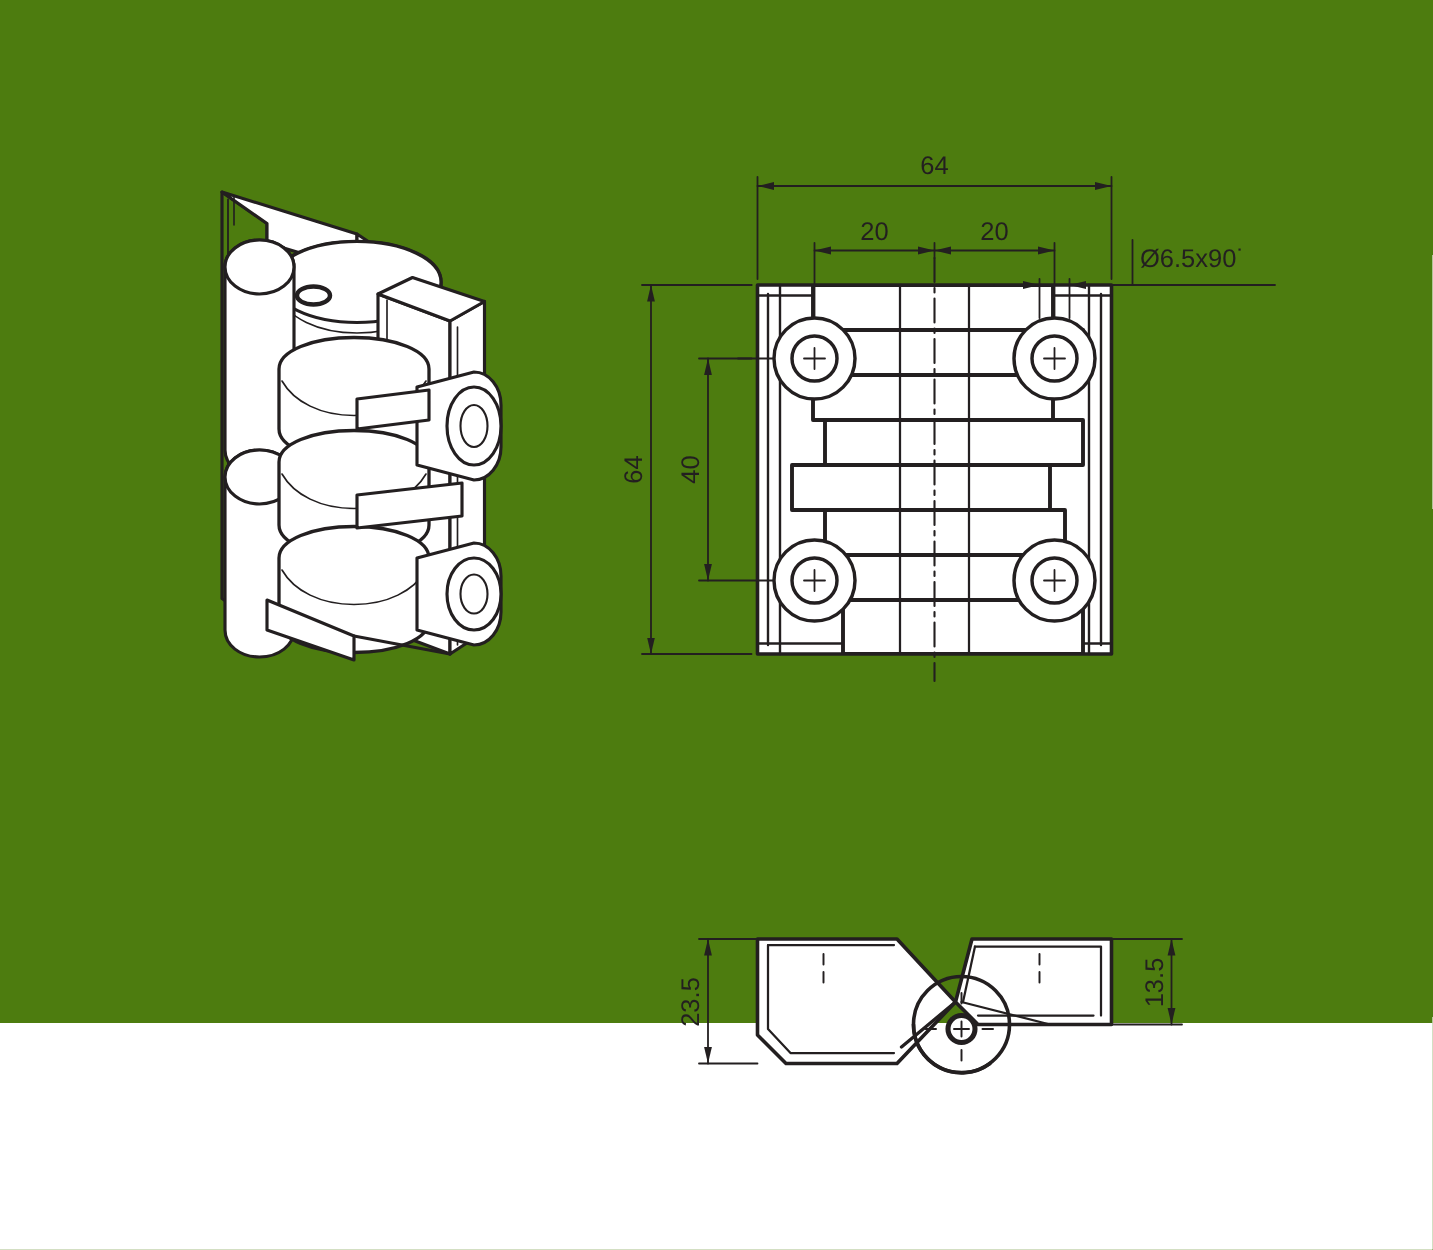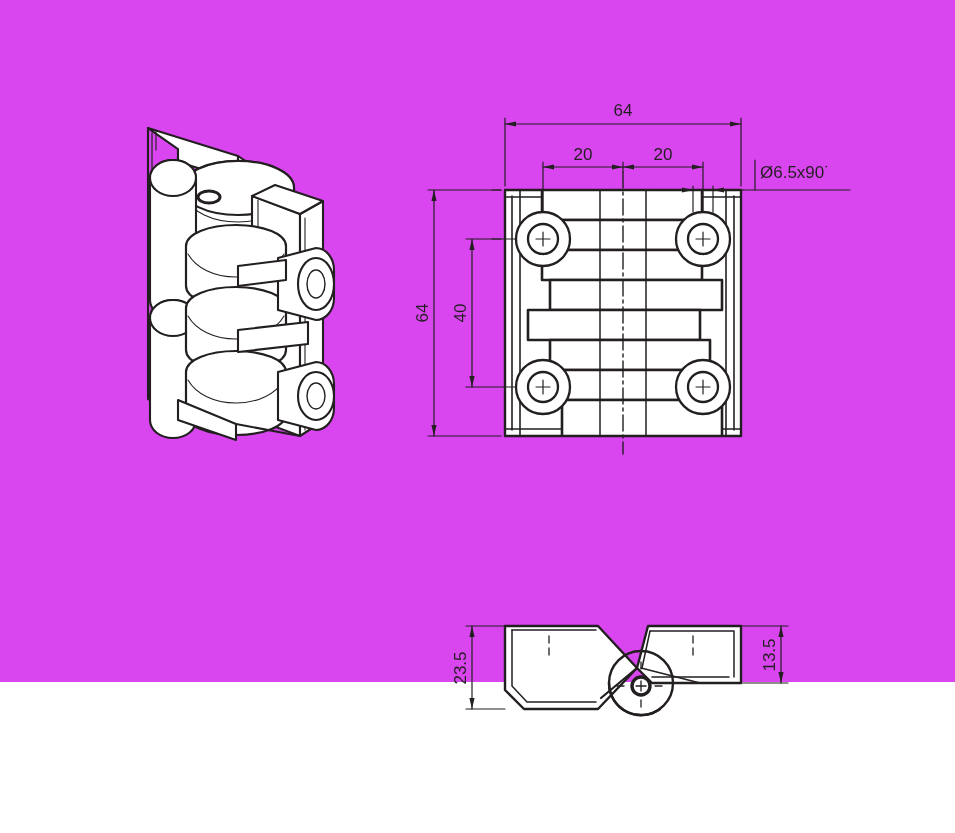--- a/index.html
+++ b/index.html
@@ -1,18 +1,18 @@
 <!DOCTYPE html>
 <html><head>
 <meta charset="utf-8">
 <style>
   html,body{margin:0;padding:0;background:#ffffff;}
   body{width:955px;height:833px;overflow:hidden;
        font-family:"Liberation Sans",sans-serif;color:#231f20;}
-  #sheet{position:relative;width:955px;height:682px;background:#d946ef;}
+  #sheet{position:relative;width:955px;height:682px;background:#4d7c0f;}
   svg{display:block;}
   .dimtext{font-family:"Liberation Sans",sans-serif;font-size:17px;fill:#231f20;}
 </style>
 </head>
 <body>
 
 <div id="sheet">
 
 <svg width="955" height="833" viewBox="0 0 955 833">
   <defs>

